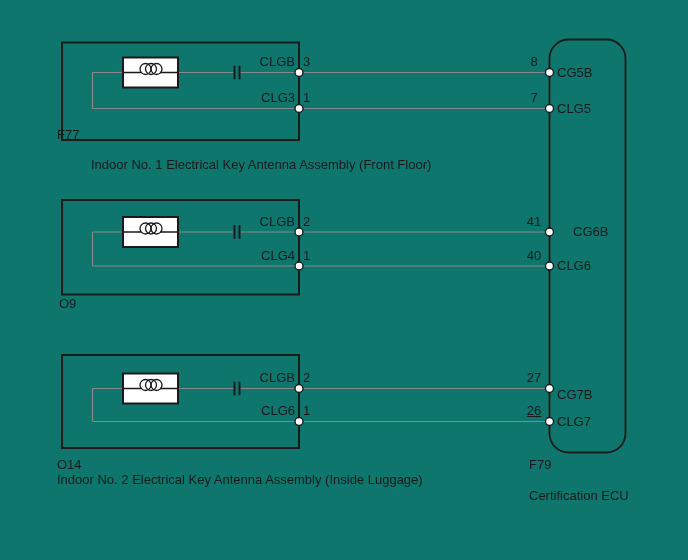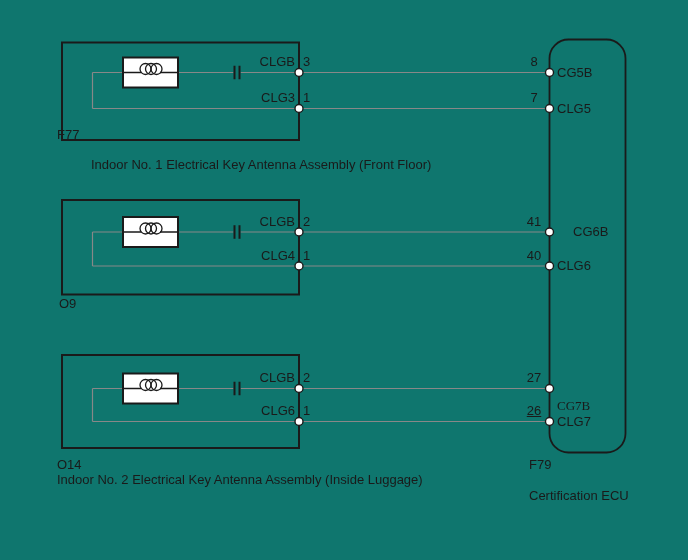--- a/index.html
+++ b/index.html
@@ -123,21 +123,21 @@
   <div class="lbl" style="left:573px;top:224px;">CG6B</div>
   <div class="lbl ecu-num" style="left:516px;top:247.5px;">40</div>
   <div class="lbl" style="left:557px;top:258px;">CLG6</div>
   <div class="lbl" style="left:59px;top:296px;">O9</div>
 
   <div class="lbl pin-name" style="left:200px;top:370px;">CLGB</div>
   <div class="lbl" style="left:303px;top:370px;">2</div>
   <div class="lbl pin-name" style="left:200px;top:403px;">CLG6</div>
   <div class="lbl" style="left:303px;top:403px;">1</div>
   <div class="lbl ecu-num" style="left:516px;top:370px;">27</div>
-  <div class="lbl" style="left:557px;top:398px;font-family:Liberation Serif, serif;">CG7B</div>
+  <div class="lbl" style="left:557px;top:387px;">CG7B</div>
   <div class="lbl ecu-num" style="left:516px;top:403px;text-decoration:underline;">26</div>
   <div class="lbl" style="left:557px;top:413.5px;">CLG7</div>
   <div class="lbl" style="left:57px;top:456.5px;">O14</div>
   <div class="lbl" style="left:57px;top:472px;">Indoor No. 2 Electrical Key Antenna Assembly (Inside Luggage)</div>
 
   <div class="lbl" style="left:529px;top:456.5px;">F79</div>
   <div class="lbl" style="left:529px;top:488px;">Certification ECU</div>
 
 </div>
 

